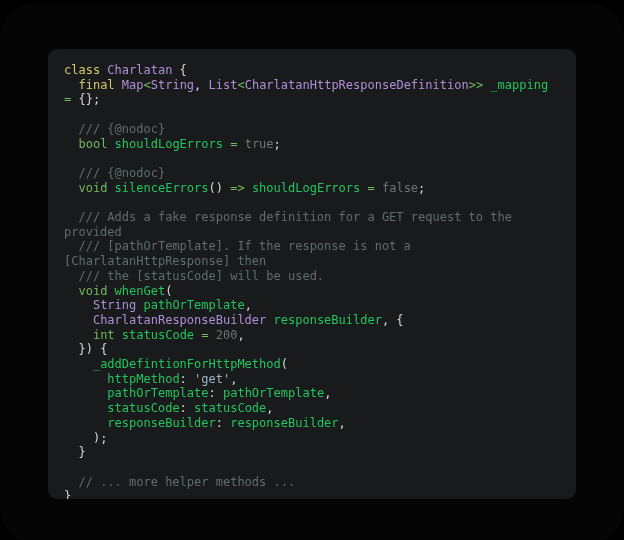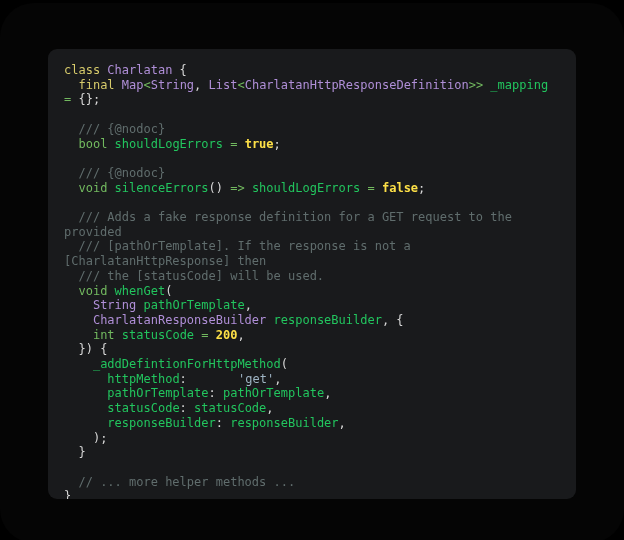--- a/index.html
+++ b/index.html
@@ -54,22 +54,22 @@
   }
 
   .ln { display: block; min-height: 14.7px; }
   .ln.blank { height: 14.7px; }
 
   
   .kw   { color: #d7cb6b; }  
   .typ  { color: #b08fd8; }  
   .gre  { color: #72b95f; }  
   .idn  { color: #22c55e; }  
-  .num  { color: #fde047; font-weight: bold; }  
-  .str  { color: #9fb4c4; margin-left: 44px; }  
+  .num  { color: #737373; }  
+  .str  { color: #9fb4c4; }  
   .cmt  { color: #606d6d; }  
   .pun  { color: #d8d8d8; }  
 </style>
 </head>
 <body>
 
 <div id="page-surface">
   <div id="code-card">
     <pre id="code-block"><span class="ln"><span class="kw">class</span><span class="pun"> </span><span class="typ">Charlatan</span><span class="pun"> {</span></span><span class="ln"><span class="pun">  </span><span class="kw">final</span><span class="pun"> </span><span class="typ">Map</span><span class="gre">&lt;</span><span class="typ">String</span><span class="pun">, </span><span class="typ">List</span><span class="gre">&lt;</span><span class="typ">CharlatanHttpResponseDefinition</span><span class="gre">&gt;&gt;</span><span class="pun"> </span><span class="idn">_mapping</span><span class="pun"> </span><span class="gre">=</span><span class="pun"> {};</span></span><span class="ln blank">​</span><span class="ln"><span class="cmt">  /// {@nodoc}</span></span><span class="ln"><span class="pun">  </span><span class="gre">bool</span><span class="pun"> </span><span class="idn">shouldLogErrors</span><span class="pun"> </span><span class="gre">=</span><span class="pun"> </span><span class="num">true</span><span class="pun">;</span></span><span class="ln blank">​</span><span class="ln"><span class="cmt">  /// {@nodoc}</span></span><span class="ln"><span class="pun">  </span><span class="gre">void</span><span class="pun"> </span><span class="idn">silenceErrors</span><span class="pun">()</span><span class="pun"> </span><span class="gre">=&gt;</span><span class="pun"> </span><span class="idn">shouldLogErrors</span><span class="pun"> </span><span class="gre">=</span><span class="pun"> </span><span class="num">false</span><span class="pun">;</span></span><span class="ln blank">​</span><span class="ln"><span class="cmt">  /// Adds a fake response definition for a GET request to the provided</span></span><span class="ln"><span class="cmt">  /// [pathOrTemplate]. If the response is not a [CharlatanHttpResponse] then</span></span><span class="ln"><span class="cmt">  /// the [statusCode] will be used.</span></span><span class="ln"><span class="pun">  </span><span class="gre">void</span><span class="pun"> </span><span class="idn">whenGet</span><span class="pun">(</span></span><span class="ln"><span class="pun">    </span><span class="typ">String</span><span class="pun"> </span><span class="idn">pathOrTemplate</span><span class="pun">,</span></span><span class="ln"><span class="pun">    </span><span class="typ">CharlatanResponseBuilder</span><span class="pun"> </span><span class="idn">responseBuilder</span><span class="pun">, {</span></span><span class="ln"><span class="pun">    </span><span class="gre">int</span><span class="pun"> </span><span class="idn">statusCode</span><span class="pun"> </span><span class="gre">=</span><span class="pun"> </span><span class="num">200</span><span class="pun">,</span></span><span class="ln"><span class="pun">  }) {</span></span><span class="ln"><span class="pun">    </span><span class="idn">_addDefintionForHttpMethod</span><span class="pun">(</span></span><span class="ln"><span class="pun">      </span><span class="idn">httpMethod</span><span class="pun">: </span><span class="str">'get'</span><span class="pun">,</span></span><span class="ln"><span class="pun">      </span><span class="idn">pathOrTemplate</span><span class="pun">: </span><span class="idn">pathOrTemplate</span><span class="pun">,</span></span><span class="ln"><span class="pun">      </span><span class="idn">statusCode</span><span class="pun">: </span><span class="idn">statusCode</span><span class="pun">,</span></span><span class="ln"><span class="pun">      </span><span class="idn">responseBuilder</span><span class="pun">: </span><span class="idn">responseBuilder</span><span class="pun">,</span></span><span class="ln"><span class="pun">    );</span></span><span class="ln"><span class="pun">  }</span></span><span class="ln blank">​</span><span class="ln"><span class="cmt">  // ... more helper methods ...</span></span><span class="ln"><span class="pun">}</span></span></pre>
   </div>

